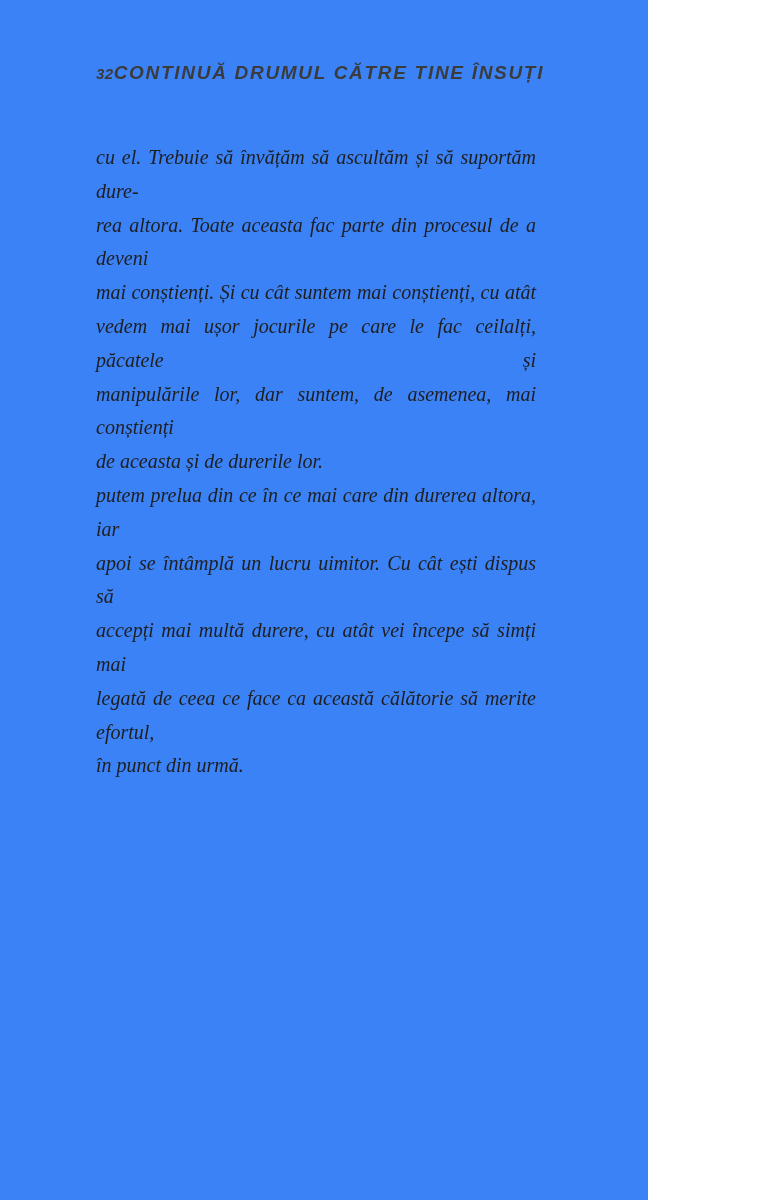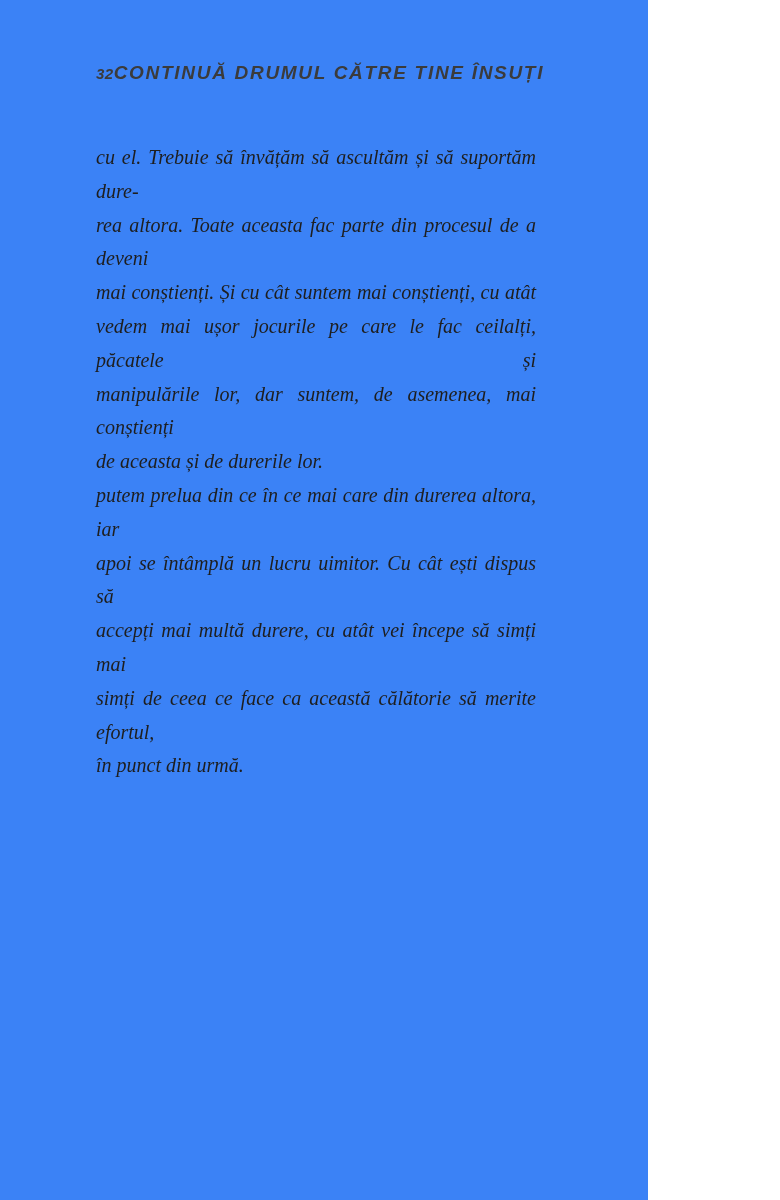--- a/index.html
+++ b/index.html
@@ -101,19 +101,19 @@
       <span class="line">mai conștienți. Și cu cât suntem mai conștienți, cu atât</span>
       <span class="line">vedem mai ușor jocurile pe care le fac ceilalți, păcatele și</span>
       <span class="line">manipulările lor, dar suntem, de asemenea, mai conștienți</span>
       <span class="line last">de aceasta și de durerile lor.</span>
     </p>
 
     <p class="para indent">
       <span class="line">putem prelua din ce în ce mai care din durerea altora, iar</span>
       <span class="line">apoi se întâmplă un lucru uimitor. Cu cât ești dispus să</span>
       <span class="line">accepți mai multă durere, cu atât vei începe să simți mai</span>
-      <span class="line">simți de ceea ce face ca această călătorie să merite efortul,</span>
+      <span class="line">legată de ceea ce face ca această călătorie să merite efortul,</span>
       <span class="line last">în punct din urmă.</span>
     </p>
 
   </main>
 
 </div>
 
 </body></html>

